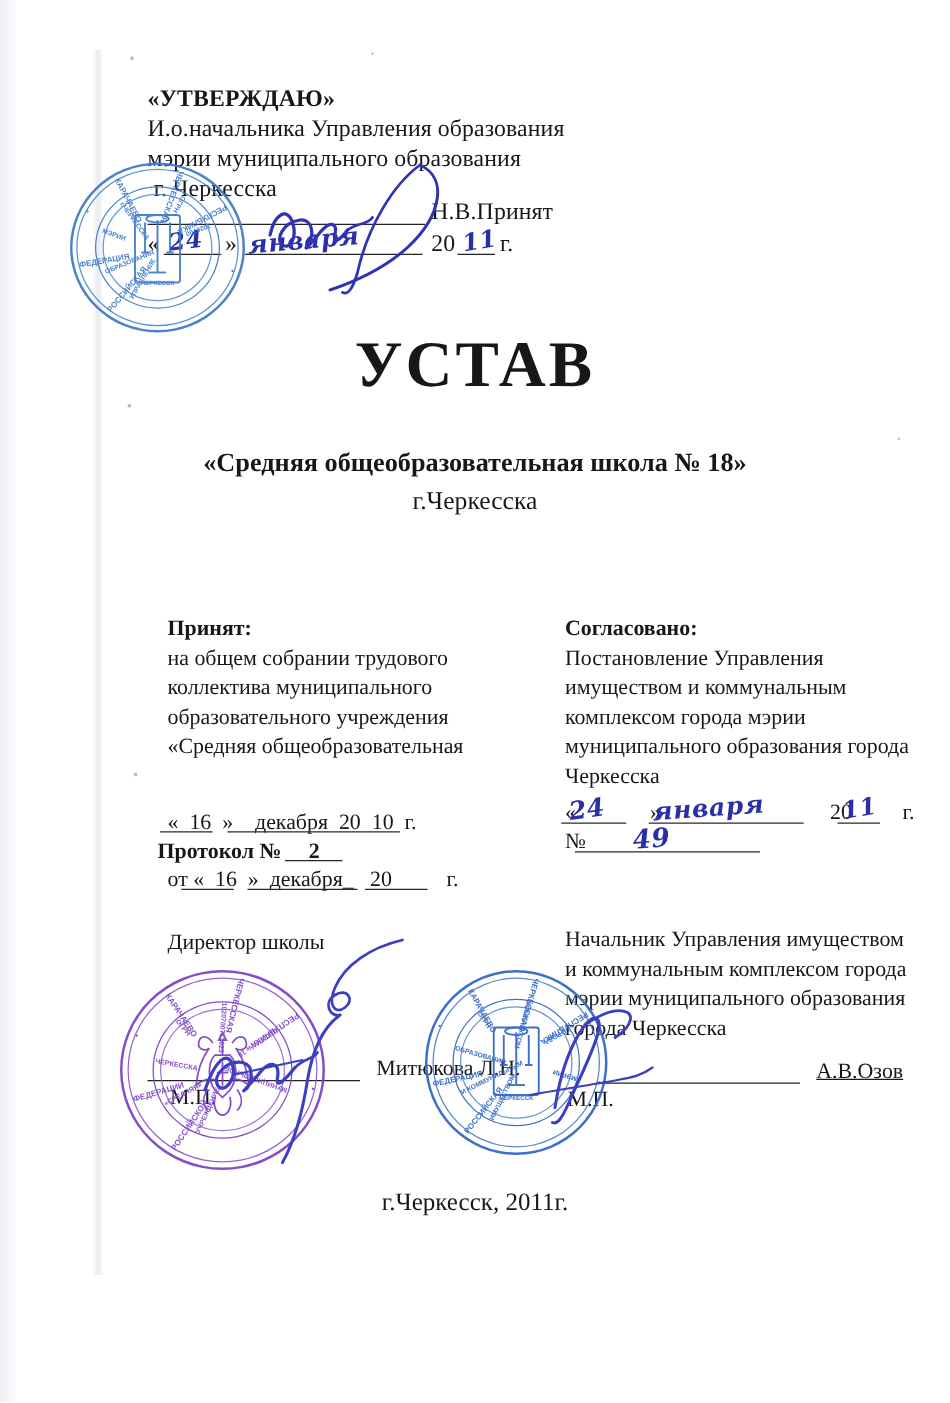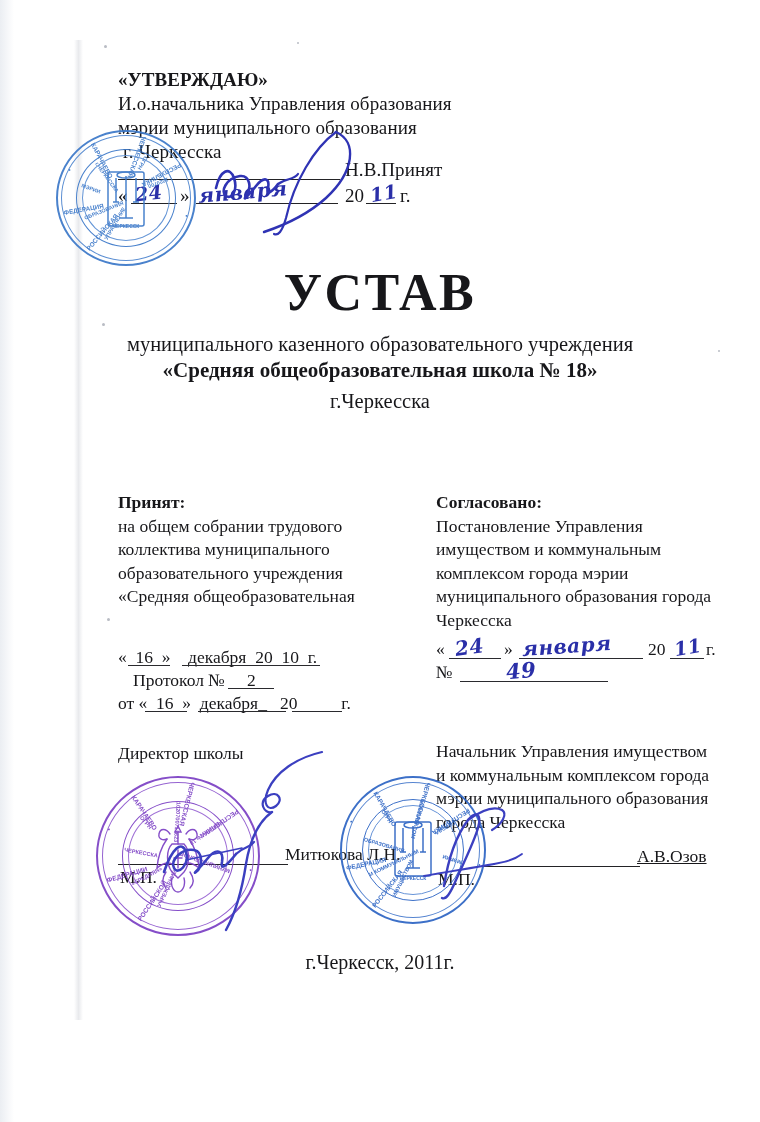--- a/index.html
+++ b/index.html
@@ -71,20 +71,21 @@
     font-weight: bold;
     text-align: center;
     width: 760px;
     left: 0;
   }
 
   .col {
     position: absolute;
     font-size: 17.5px;
     line-height: 23.5px;
+    margin-left: 16px;
   }
   .col .bold { font-weight: bold; }
 
   .footer {
     font-size: 20px;
     text-align: center;
     width: 760px;
     left: 0;
   }
 
@@ -208,34 +209,33 @@
       <span style="transform:rotate(-150deg) translate(0,-46px) rotate(90deg);font-size:5.4px;">УПРАВЛЕНИЕ</span>
       <span style="transform:rotate(-112deg) translate(0,-46px) rotate(90deg);font-size:5.4px;">ОБРАЗОВАНИЯ</span>
       <span style="transform:rotate(-70deg) translate(0,-46px) rotate(90deg);font-size:5.4px;">МЭРИИ</span>
       <span style="transform:rotate(-36deg) translate(0,-46px) rotate(90deg);font-size:5.4px;">г.ЧЕРКЕССКА</span>
       <span style="transform:rotate(30deg) translate(0,-46px) rotate(90deg);font-size:5.4px;">ОГРН</span>
       <span style="transform:rotate(70deg) translate(0,-46px) rotate(90deg);font-size:5.4px;">1020700</span>
     </div>
   </div>
 
   <div class="tx doc-title" style="top:263px;">УСТАВ</div>
-  <div class="tx subtitle" style="top:330px;">муниципального казенного образовательного учреждения</div>
   <div class="tx subtitle-b" style="top:358px;">«Средняя общеобразовательная школа № 18»</div>
   <div class="tx subtitle" style="top:387px;">г.Черкесска</div>
 
   <div class="col" style="left:118px;top:491px;width:300px;">
     <div class="bold">Принят:</div>
     <div>на общем собрании трудового</div>
     <div>коллектива муниципального</div>
     <div>образовательного учреждения</div>
     <div>«Средняя общеобразовательная</div>
   </div>
 
   <div class="tx col" style="left:118px;top:646px;">«  16  »    декабря  20  10  г.</div>
-  <div class="tx col" style="left:133px;top:669px;">Протокол №     2</div>
+  <div class="tx col" style="left:110px;top:669px;font-weight:bold;">Протокол №     2</div>
   <div class="tx col" style="left:118px;top:692px;">от «  16  »  декабря_   20          г.</div>
 
   <div class="rule rule-thin" style="left:128px;top:665px;width:42px;"></div>
   <div class="rule rule-thin" style="left:182px;top:665px;width:138px;"></div>
   <div class="rule rule-thin" style="left:228px;top:688px;width:46px;"></div>
   <div class="rule rule-thin" style="left:145px;top:711px;width:42px;"></div>
   <div class="rule rule-thin" style="left:198px;top:711px;width:88px;"></div>
   <div class="rule rule-thin" style="left:292px;top:711px;width:50px;"></div>
 
   <div class="tx col" style="left:118px;top:742px;">Директор школы</div>

